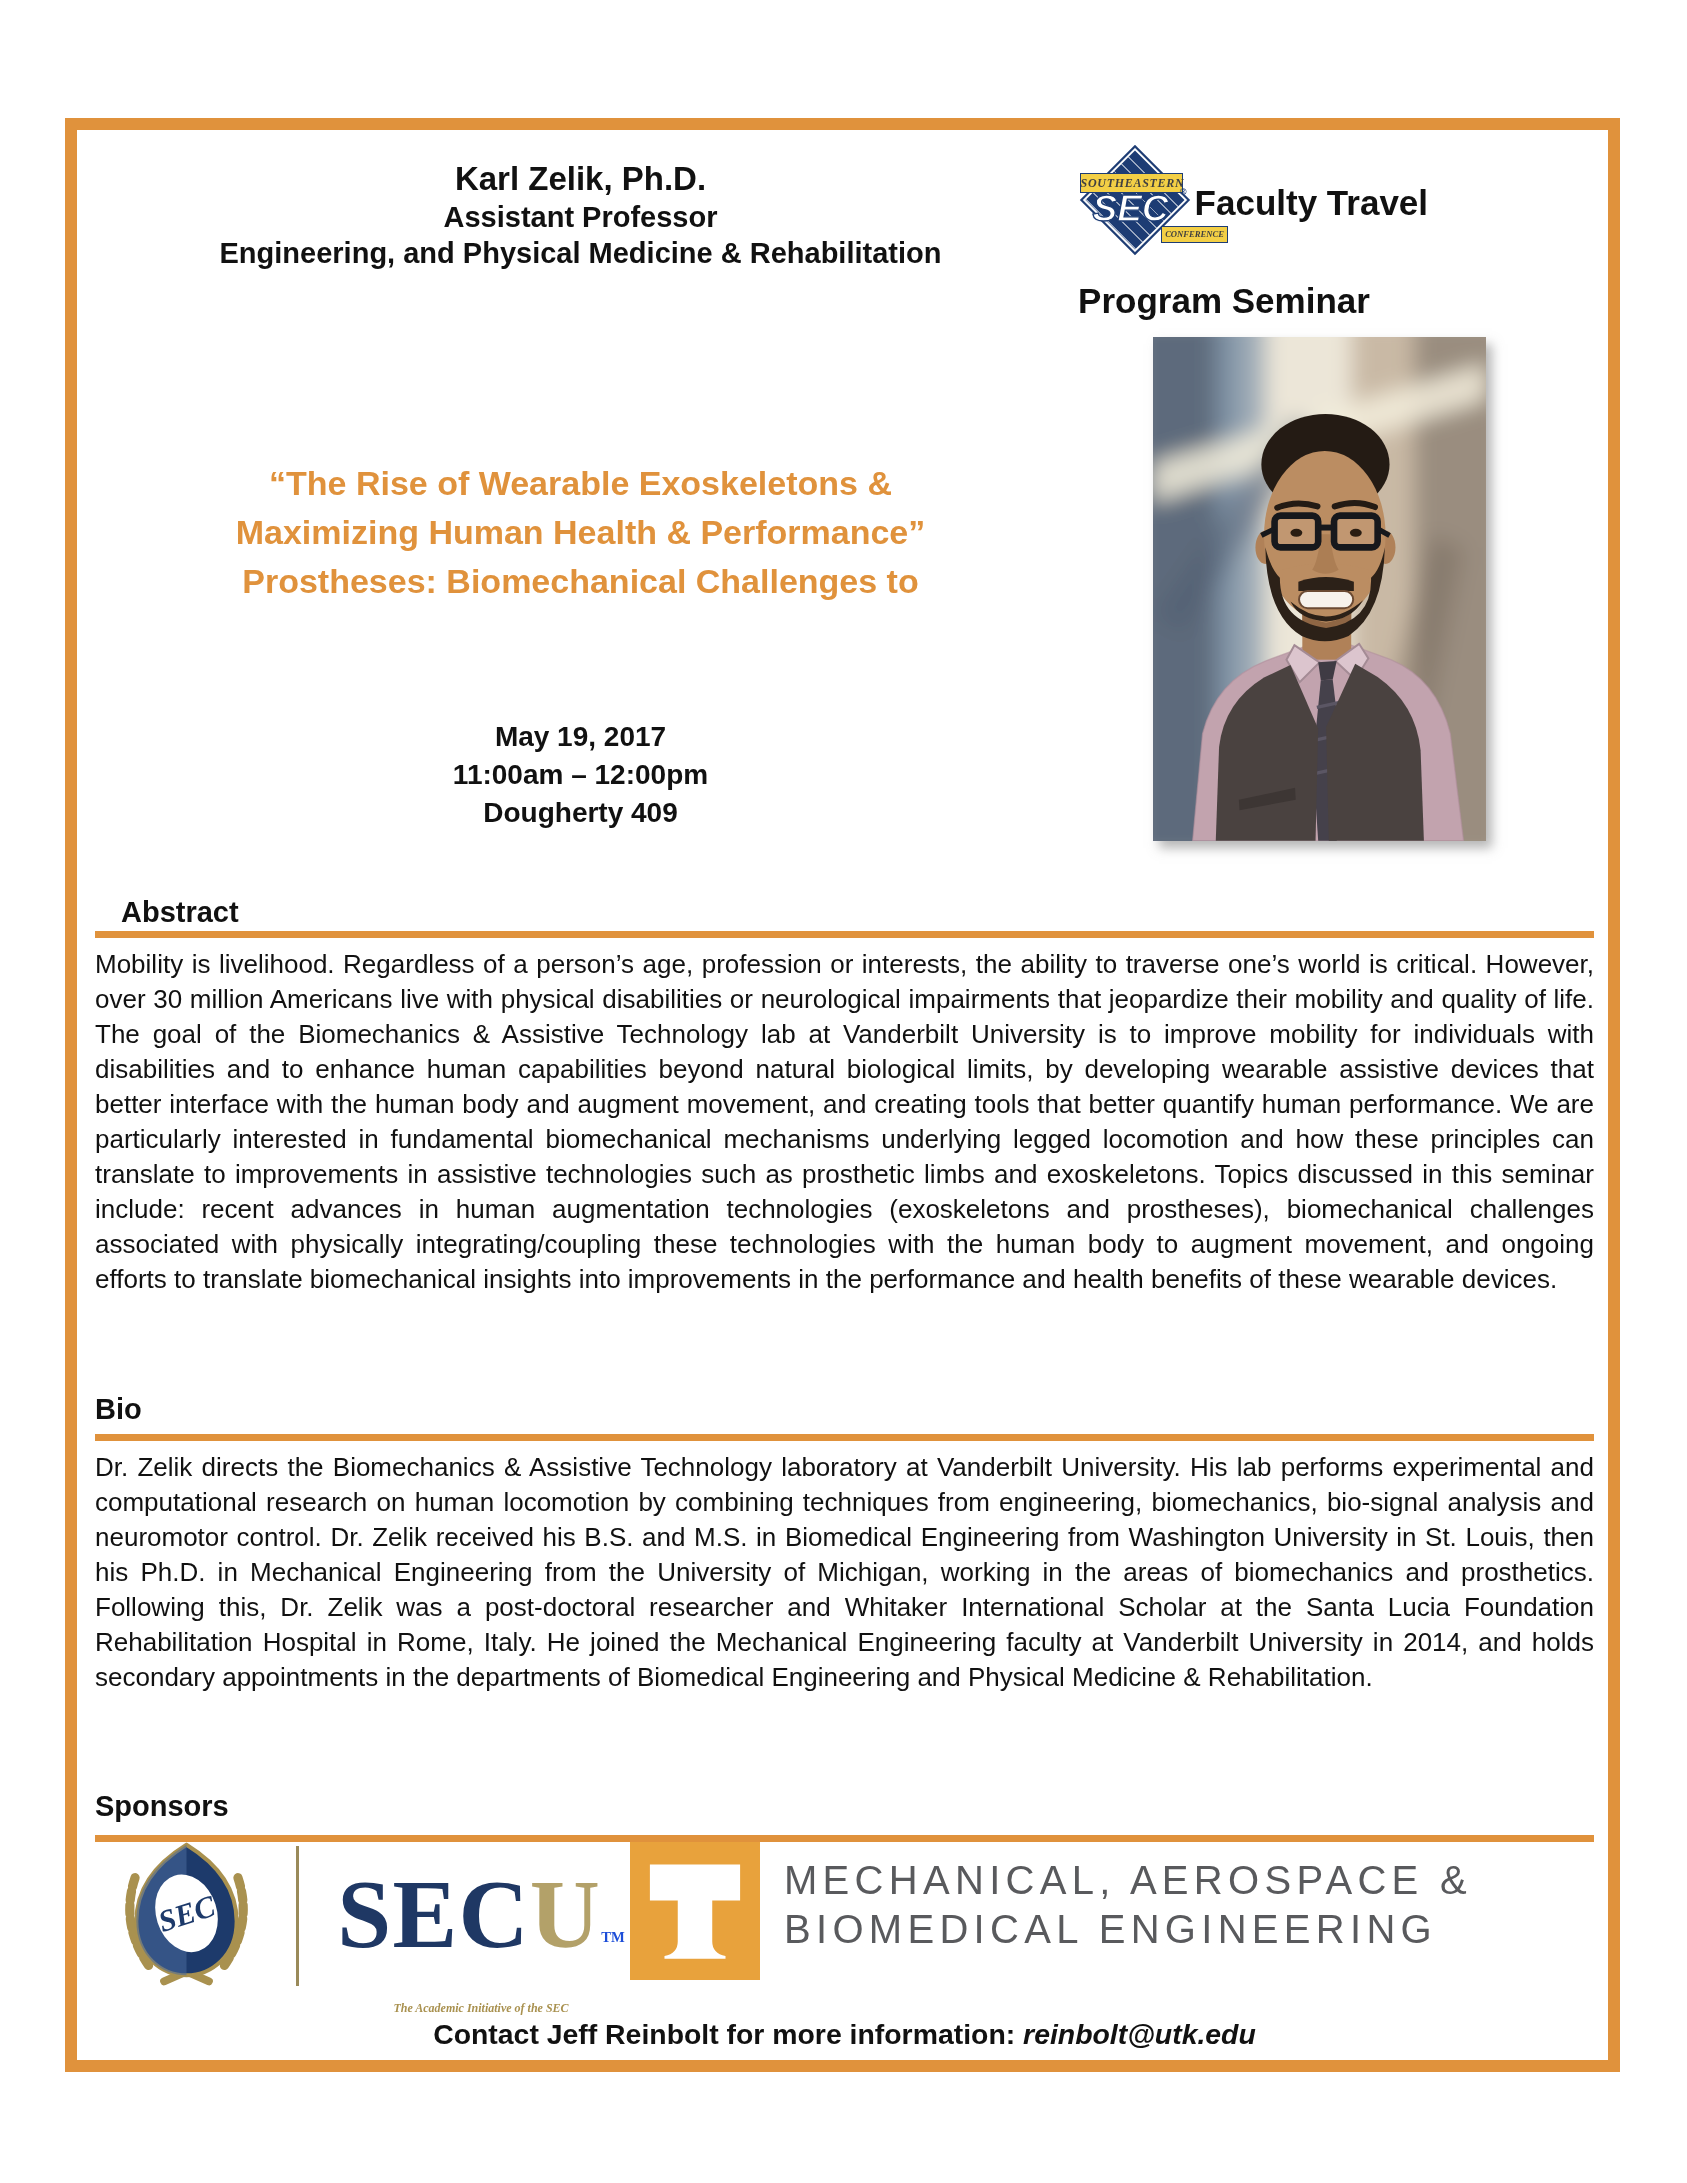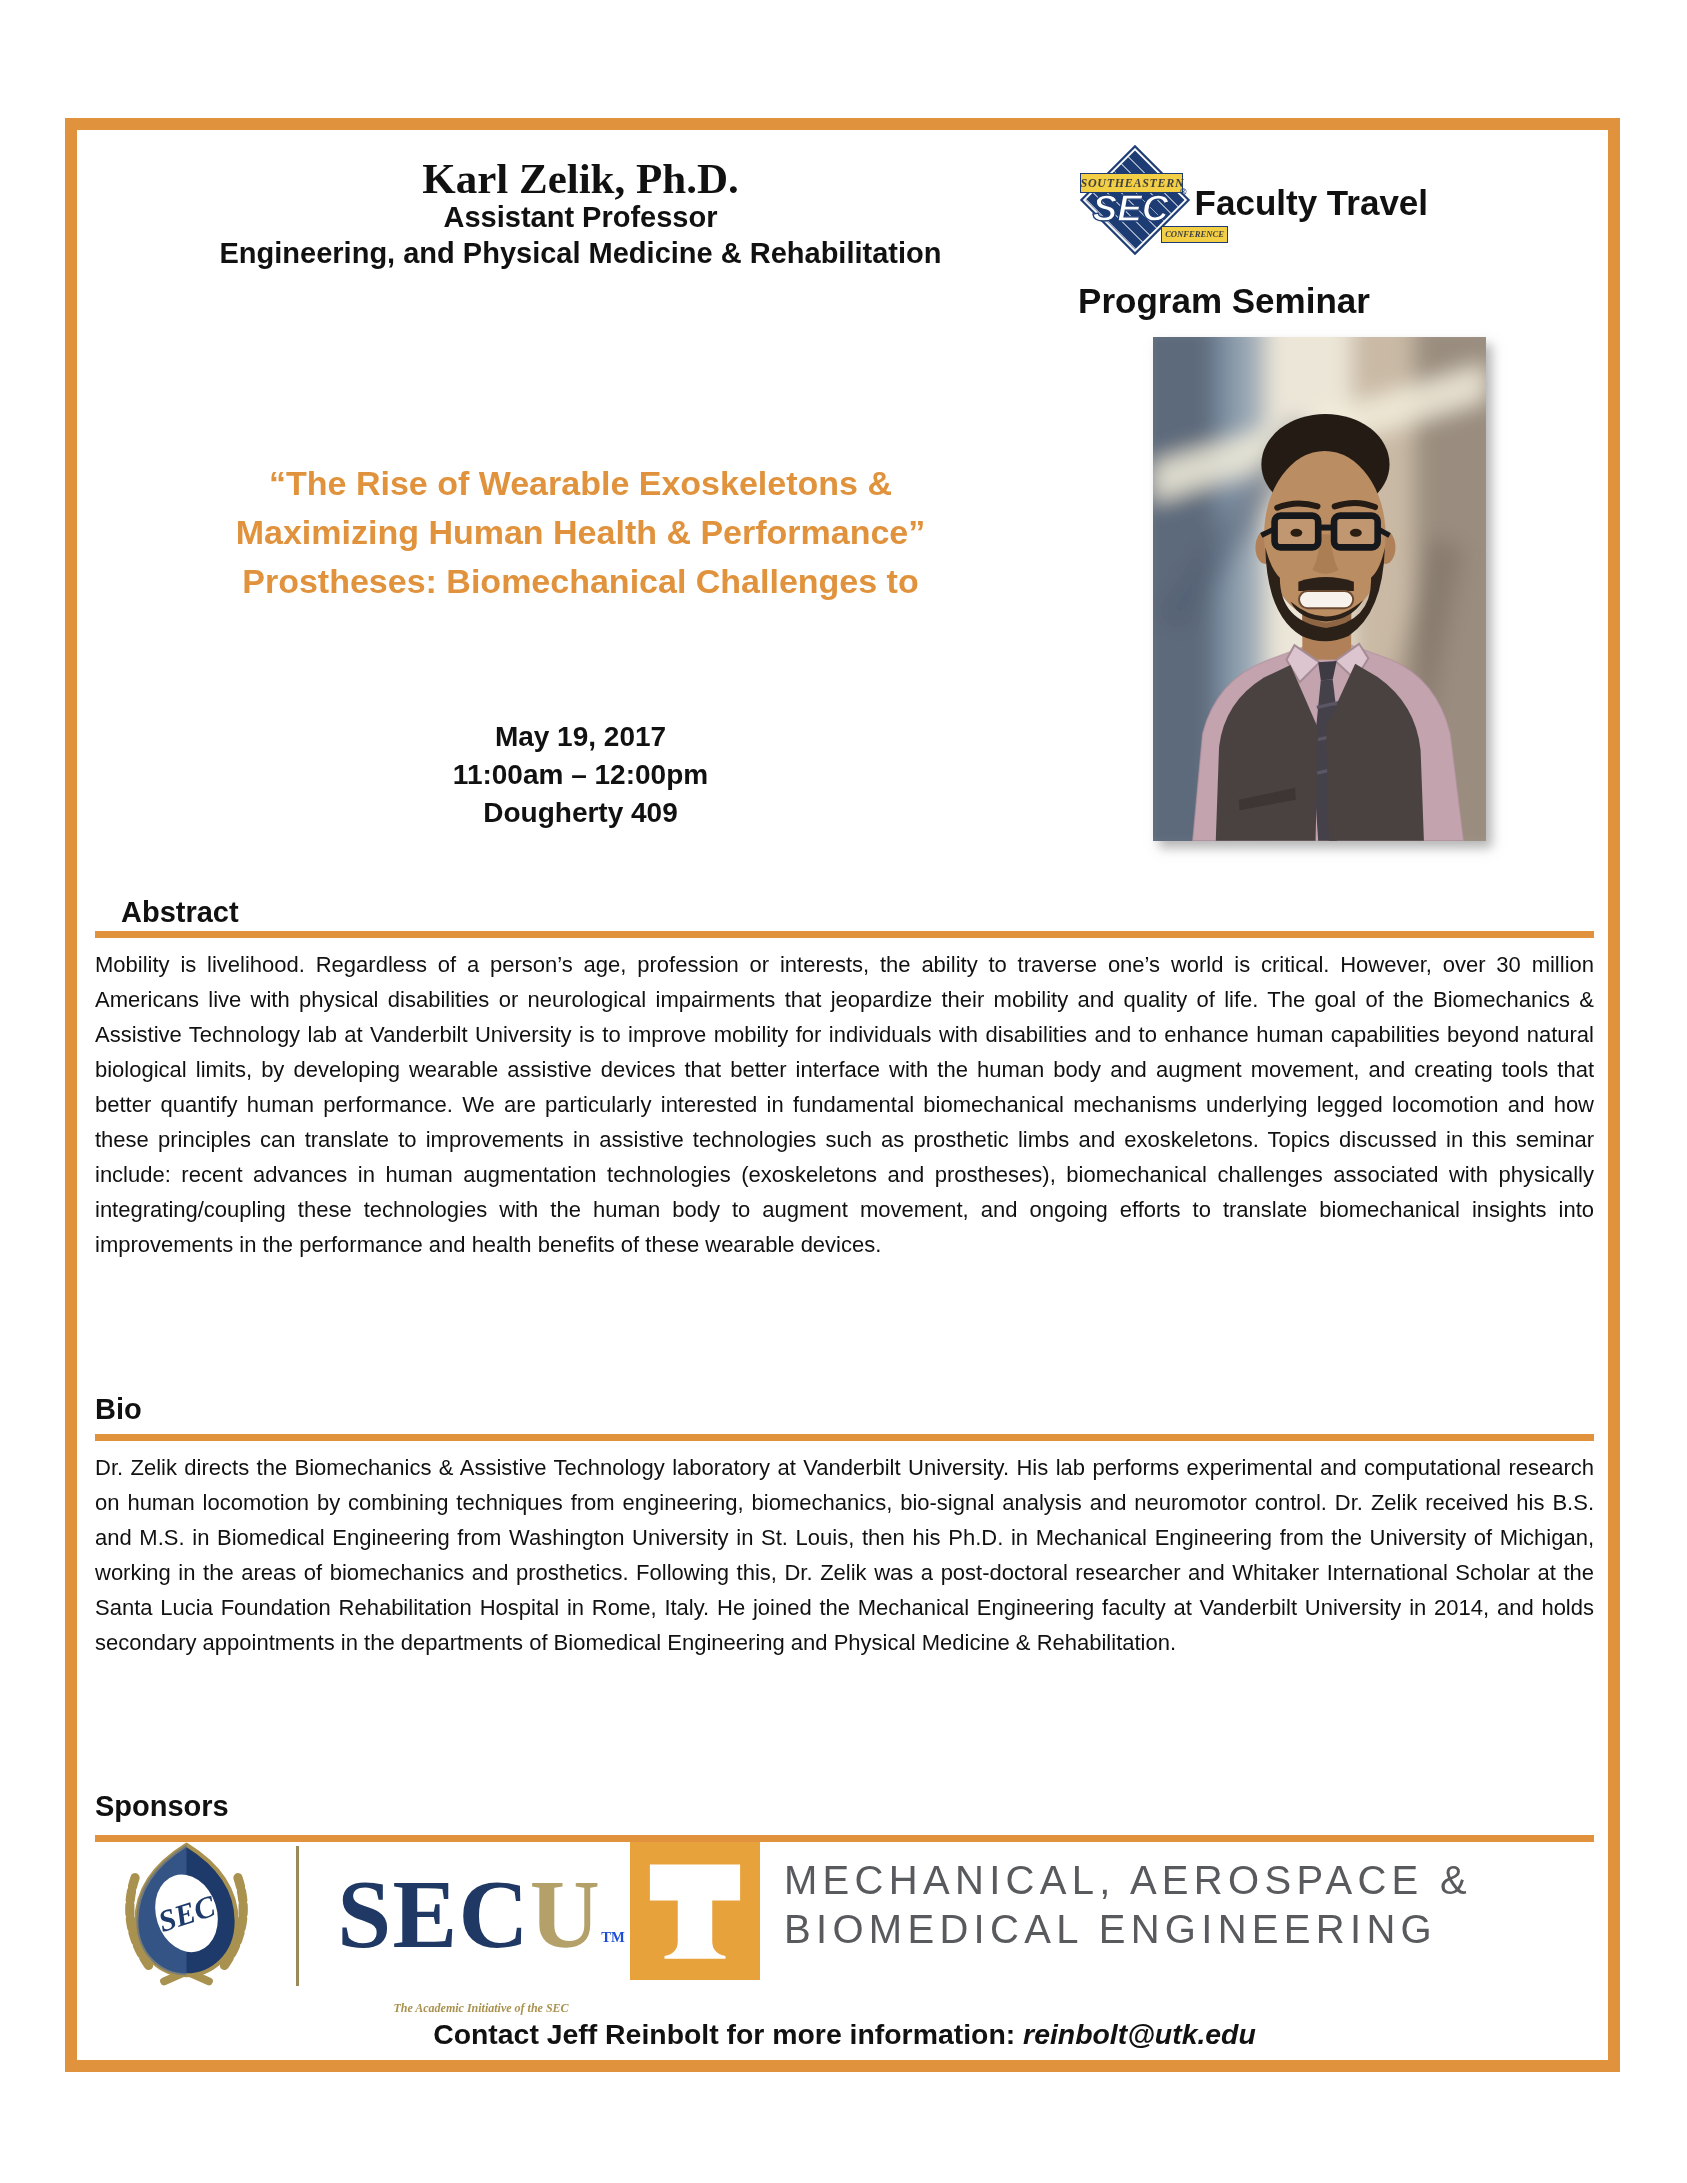--- a/index.html
+++ b/index.html
@@ -5,21 +5,21 @@
   html,body{margin:0;padding:0;background:#ffffff;}
   #canvas{position:relative;width:1687px;height:2183px;background:#ffffff;overflow:hidden;
           font-family:"Liberation Sans",sans-serif;color:#111;}
   .abs{position:absolute;}
 
   
   #frame{left:65px;top:118px;width:1555px;height:1954px;border:12px solid #E0923C;box-sizing:border-box;}
 
   
   #name-block{left:91px;top:159px;width:979px;text-align:center;font-weight:bold;}
-  #speaker-name{font-size:43px;line-height:40px;font-family:Liberation Serif, serif;}
+  #speaker-name{font-size:33px;line-height:40px;}
   #speaker-role{font-size:29px;line-height:36px;}
   .dept-line{font-size:29px;line-height:36px;}
   #speaker-univ{font-size:29px;line-height:36px;}
 
   
   #program-row{left:1077px;top:150px;width:437px;height:106px;display:flex;align-items:center;}
   #sec-diamond{position:relative;width:107px;height:101px;flex:0 0 auto;}
   #diamond-shape{position:absolute;left:20.5px;top:10.6px;width:70px;height:70px;transform:rotate(45deg);
     background:#1d3c74;
     background-image:repeating-linear-gradient(0deg,rgba(255,255,255,.55) 0 1.3px,transparent 1.3px 10px);
@@ -40,21 +40,21 @@
 
   
   #title-block{left:91px;top:459px;width:979px;text-align:center;color:#E0923C;font-weight:bold;}
   .title-line{font-size:34px;line-height:49px;}
   #datetime-block{left:91px;top:718px;width:979px;text-align:center;font-weight:bold;}
   .dt-line{font-size:28px;line-height:38px;}
 
   
   .section-heading{font-size:29px;font-weight:bold;line-height:33px;}
   .rule{height:7.3px;background:#E0923C;width:1499px;}
-  .body-text{width:1499px;font-size:22px;line-height:35px;text-align:justify;}
+  .body-text{width:1499px;font-size:26px;line-height:35px;text-align:justify;}
   #abstract-heading{left:106px;top:896px;margin-left:15px;}
   #rule-abstract{left:95px;top:931px;}
   #abstract-body{left:95px;top:947px;}
   #bio-heading{left:95px;top:1393px;}
   #rule-bio{left:95px;top:1434px;}
   #bio-body{left:95px;top:1450px;}
   #sponsors-heading{left:95px;top:1790px;}
   #rule-sponsors{left:95px;top:1835px;}
 
   

